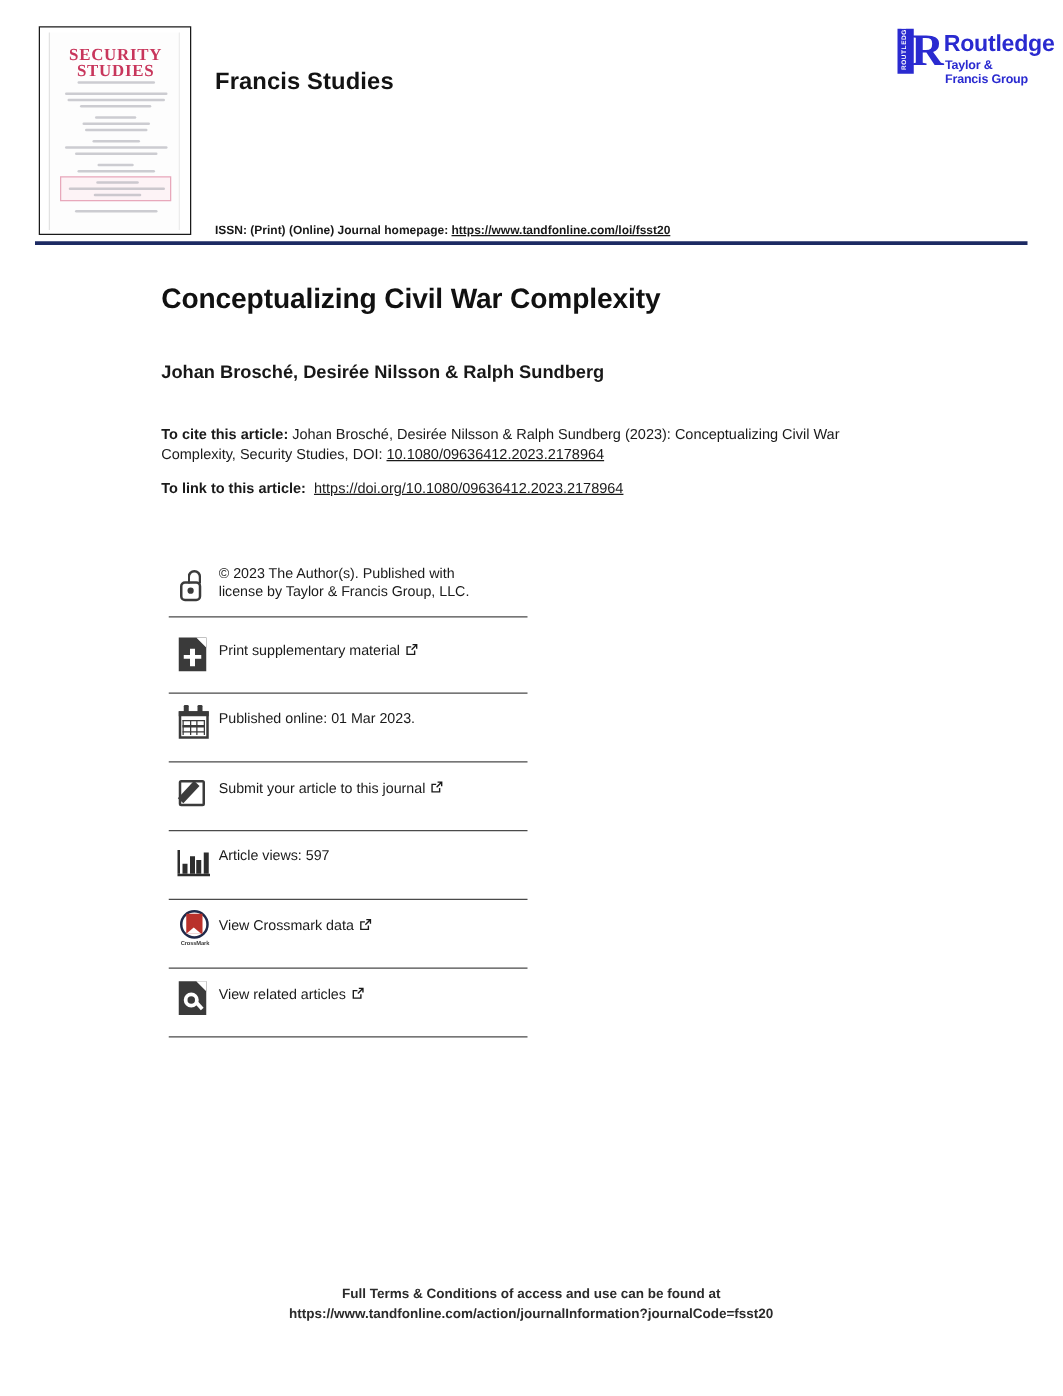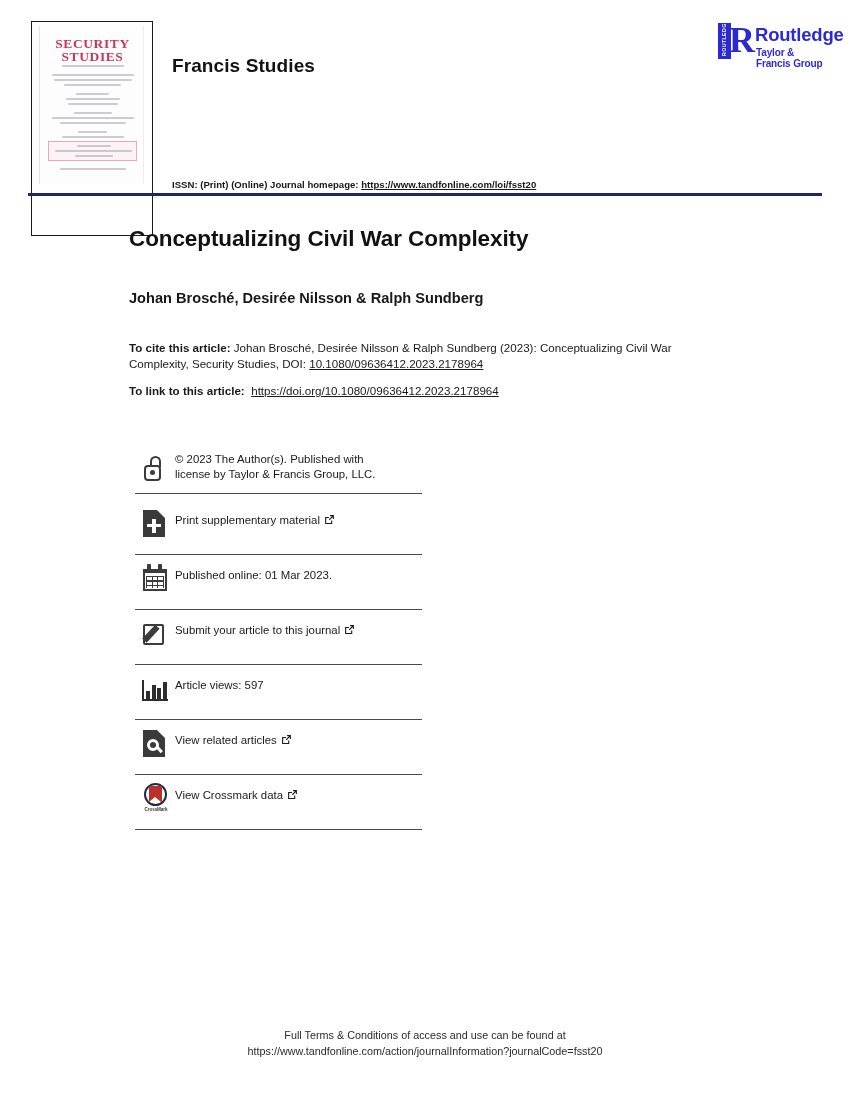--- a/index.html
+++ b/index.html
@@ -19,21 +19,21 @@
   
   .header {
     position: absolute;
     left: 0; top: 0;
     width: 850px;
     height: 200px;
   }
   .cover-thumb {
     position: absolute;
     left: 31px; top: 21px;
-    width: 122px; height: 215px;
+    width: 122px; height: 167px;
     border: 1.5px solid #1a1a1a;
     background: #ffffff;
     overflow: hidden;
     box-sizing: border-box;
     padding-left: 45px;
   }
   .cover-inner {
     position: absolute;
     left: 7px; top: 4px;
     width: 105px; height: 158px;
@@ -409,20 +409,21 @@
 
   
   .footer {
     position: absolute;
     left: 0; top: 1028px;
     width: 850px;
     text-align: center;
     font-size: 10.8px;
     line-height: 15.5px;
     color: #2b2b2b;
+    font-weight: bold;
   }
 </style>
 </head>
 <body>
 
 <div class="header">
 
   <div class="cover-thumb">
     <div class="cover-inner">
       <div class="cover-title">
@@ -557,53 +558,53 @@
         <div class="bc-bar" style="left:11px;width:4px;height:11px;"></div>
         <div class="bc-bar" style="left:16.5px;width:4px;height:17px;"></div>
       </div>
     </div>
     <div class="row-text">Article views: 597</div>
     <div class="divider"></div>
   </div>
 
   <div class="info-row">
     <div class="icon-slot">
+      <div class="cm-outer"></div>
+      <div class="cm-inner"></div>
+      <div class="cm-notch"></div>
+      <div class="cm-label">CrossMark</div>
+    </div>
+    <div class="row-text">
+      <span>View Crossmark data</span><span class="ext">
+        <svg width="11" height="11" viewBox="0 0 12 12" aria-hidden="true">
+          <path d="M1.2 3.2 h4.2 v1.2 H2.4 v5.4 h5.4 V7 h1.2 v3.8 H1.2 z" fill="#1a1a1a"></path>
+          <path d="M6.6 1.2 h4.2 v4.2 h-1.2 V3.3 L6.2 6.7 l-.85-.85 3.4-3.4 H6.6 z" fill="#1a1a1a"></path>
+        </svg>
+      </span>
+    </div>
+    <div class="divider"></div>
+  </div>
+
+  <div class="info-row">
+    <div class="icon-slot">
       <div class="doc"></div>
       <div class="doc-fold2"></div>
       <div class="doc-fold"></div>
       <div class="mag-circ"></div>
       <div class="mag-handle"></div>
     </div>
     <div class="row-text">
       <span>View related articles</span><span class="ext">
         <svg width="11" height="11" viewBox="0 0 12 12" aria-hidden="true">
           <path d="M1.2 3.2 h4.2 v1.2 H2.4 v5.4 h5.4 V7 h1.2 v3.8 H1.2 z" fill="#1a1a1a"></path>
           <path d="M6.6 1.2 h4.2 v4.2 h-1.2 V3.3 L6.2 6.7 l-.85-.85 3.4-3.4 H6.6 z" fill="#1a1a1a"></path>
         </svg>
       </span>
     </div>
     <div class="divider"></div>
   </div>
 
-  <div class="info-row">
-    <div class="icon-slot">
-      <div class="cm-outer"></div>
-      <div class="cm-inner"></div>
-      <div class="cm-notch"></div>
-      <div class="cm-label">CrossMark</div>
-    </div>
-    <div class="row-text">
-      <span>View Crossmark data</span><span class="ext">
-        <svg width="11" height="11" viewBox="0 0 12 12" aria-hidden="true">
-          <path d="M1.2 3.2 h4.2 v1.2 H2.4 v5.4 h5.4 V7 h1.2 v3.8 H1.2 z" fill="#1a1a1a"></path>
-          <path d="M6.6 1.2 h4.2 v4.2 h-1.2 V3.3 L6.2 6.7 l-.85-.85 3.4-3.4 H6.6 z" fill="#1a1a1a"></path>
-        </svg>
-      </span>
-    </div>
-    <div class="divider"></div>
-  </div>
-
 </div>
 
 <div class="footer">
   <div>Full Terms &amp; Conditions of access and use can be found at</div>
   <div>https://www.tandfonline.com/action/journalInformation?journalCode=fsst20</div>
 </div>
 
 </body></html>

